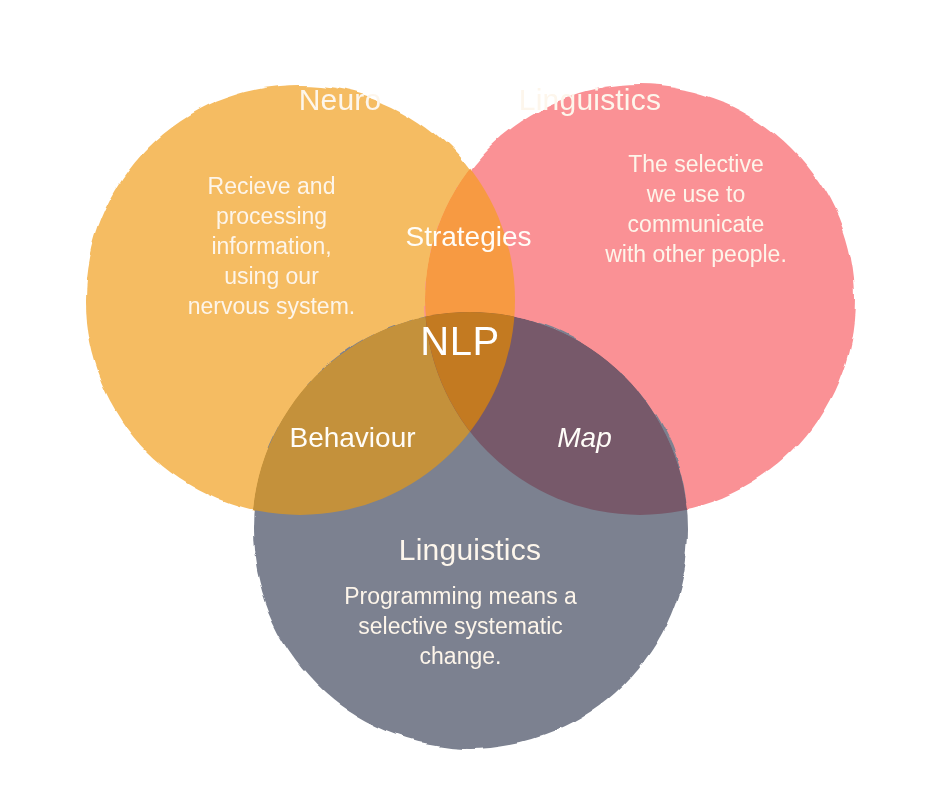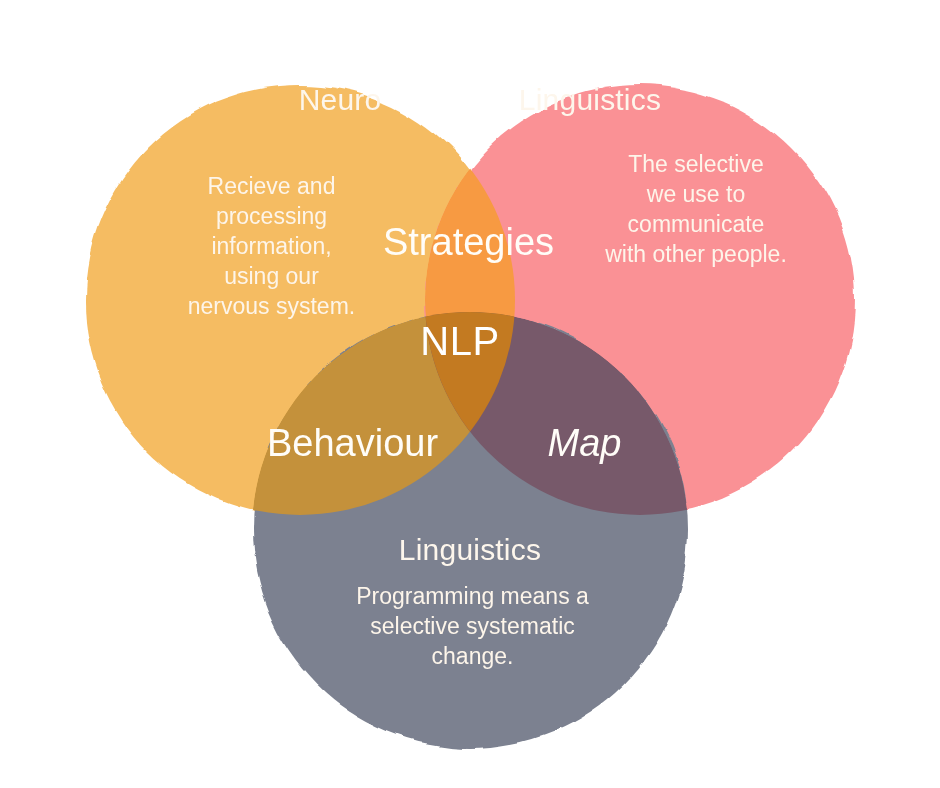--- a/index.html
+++ b/index.html
@@ -49,40 +49,40 @@
     color: #fdf6ec;
     letter-spacing: 0.2px;
   }
   .circle-desc {
     font-size: 23px;
     font-weight: 400;
     color: #fdf5ea;
     line-height: 1.3;
   }
   .overlap-title {
-    font-size: 38px;
+    font-size: 28px;
     font-weight: 400;
     color: #fffdf8;
   }
   .center-title {
     font-size: 40px;
     font-weight: 400;
     color: #ffffff;
     letter-spacing: 0.5px;
   }
 
   
   #neuro-title   { left: 190px; top: 82px;  width: 300px; }
   #neuro-desc    { left: 134px; top: 138px; width: 275px; margin-top: 34px; }
 
   #ling-title    { left: 440px; top: 82px;  width: 300px; }
   #ling-desc     { left: 552px; top: 150px; width: 288px; }
 
   #prog-title    { left: 320px; top: 532px; width: 300px; }
-  #prog-desc     { left: 300px; top: 582px; width: 345px; }
+  #prog-desc     { left: 288px; top: 582px; width: 345px; }
 
   #strategies-lbl{ left: 366px; top: 220px; width: 205px; }
   #behaviour-lbl { left: 250px; top: 421px; width: 205px; }
   #map-lbl       { left: 492px; top: 421px; width: 185px; font-style: italic; }
   #nlp-lbl       { left: 365px; top: 318px; width: 190px; }
 </style>
 </head>
 <body>
 
 <div id="venn-stage">

